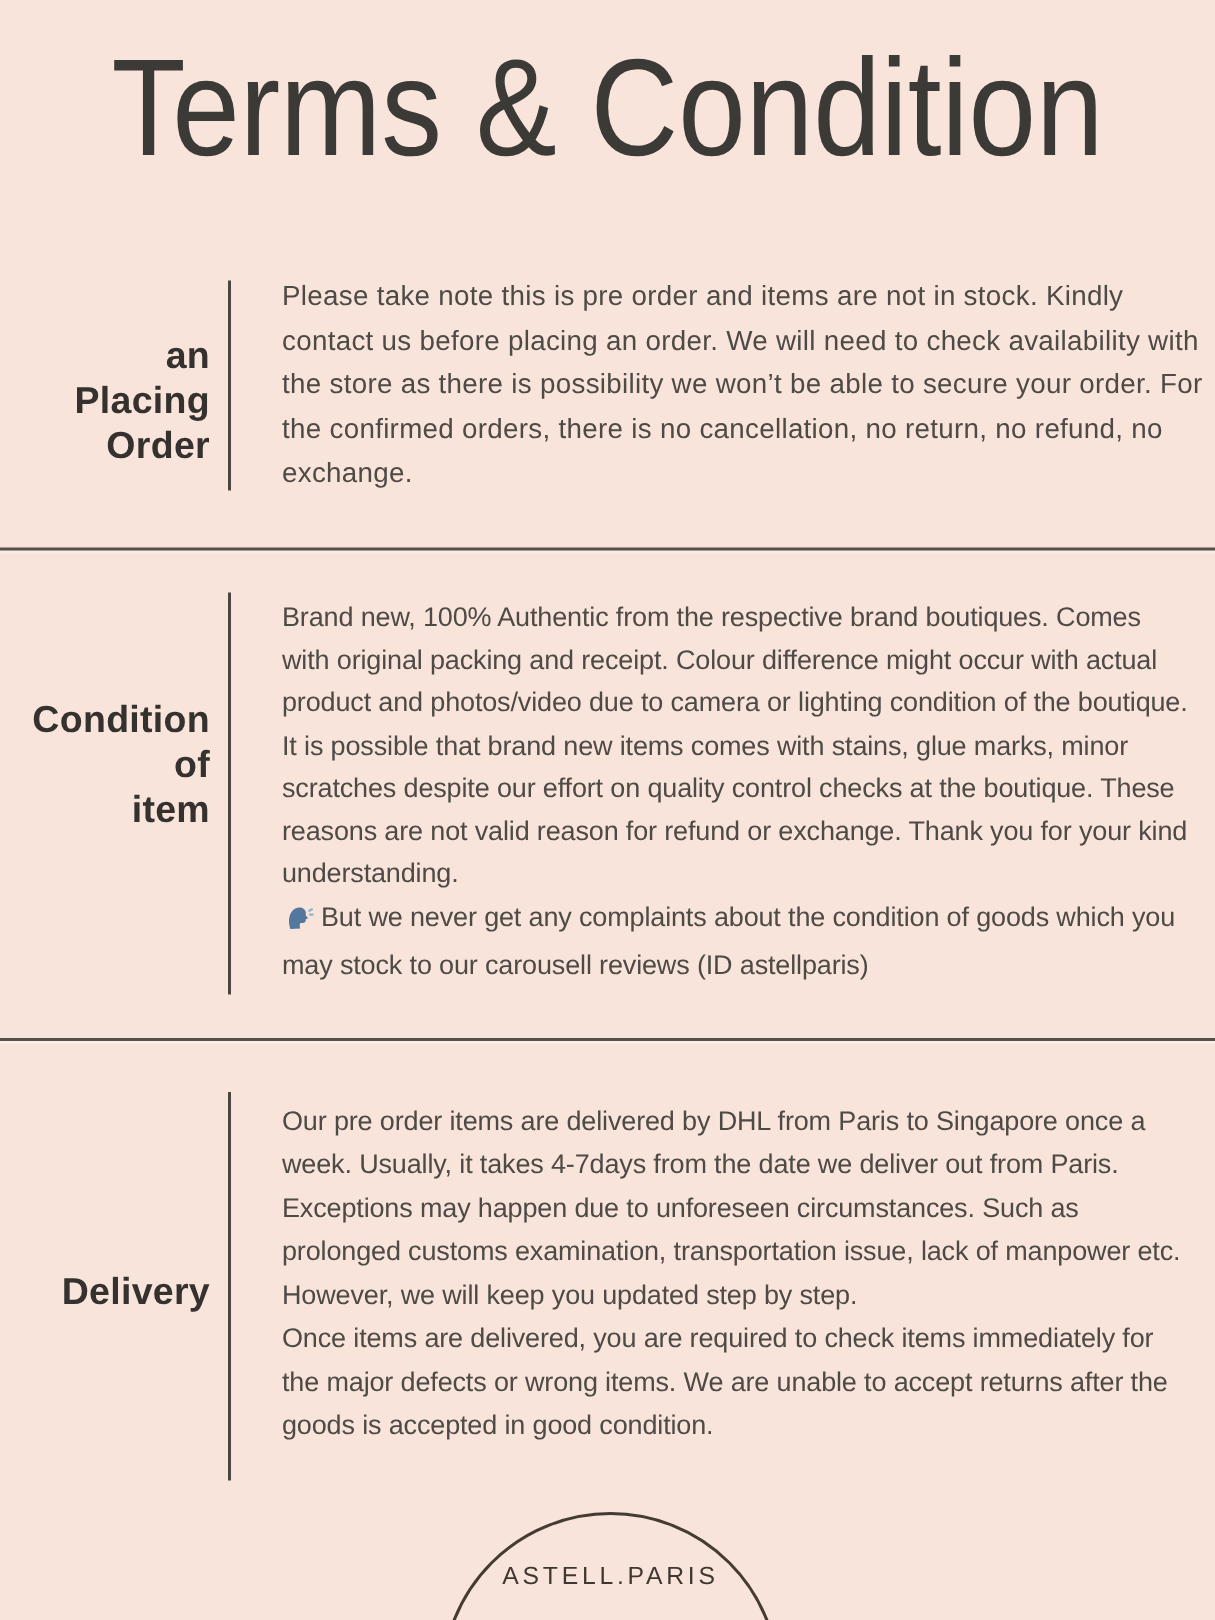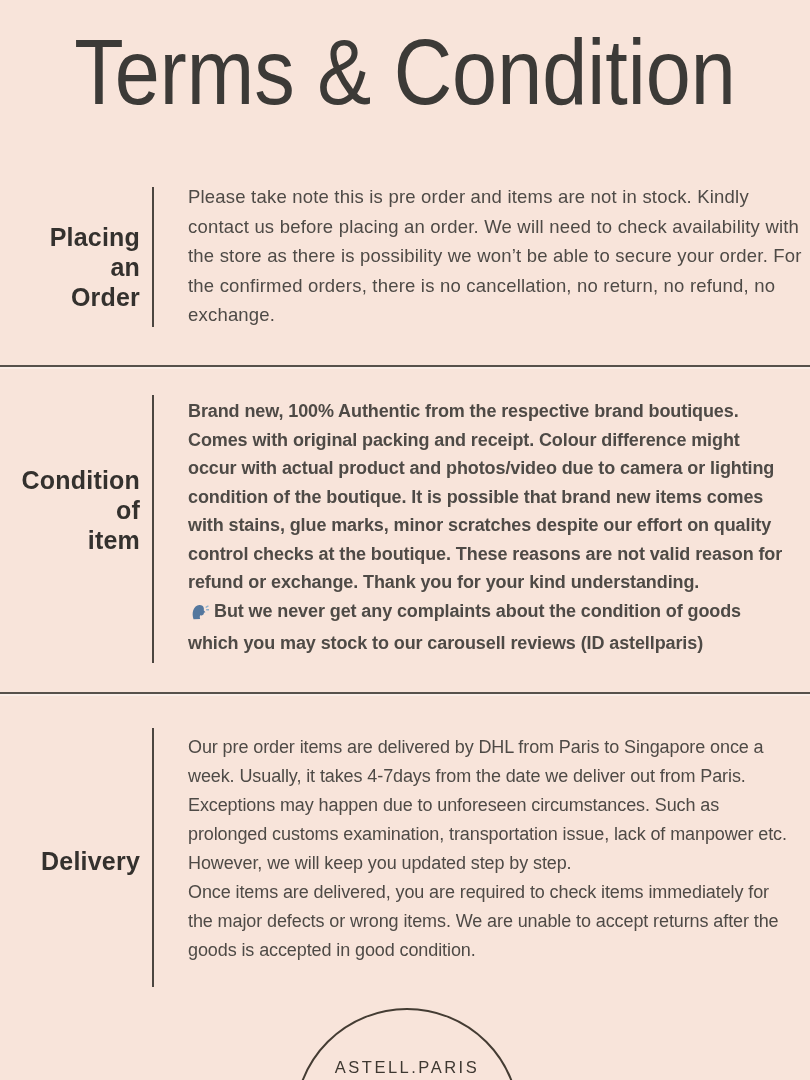--- a/index.html
+++ b/index.html
@@ -54,21 +54,21 @@
   }
   .sec1 .vrule { top: 7px;  height: 140px; }
   .sec2 .vrule { top: 0px;  height: 268px; }
   .sec3 .vrule { top: -2px; height: 259px; }
   .sec-body {
     position: absolute;
     left: 175px;
     margin-left: 13px;
   }
   .sec1 .sec-body { top: 2px; width: 620px; font-size: 18.5px; line-height: 29.5px; letter-spacing: 0.2px; }
-  .sec2 .sec-body { top: 2px; width: 605px; font-size: 18px;   line-height: 28.5px; letter-spacing: -0.1px; font-weight: bold; }
+  .sec2 .sec-body { top: 2px; width: 605px; font-size: 18px;   line-height: 28.5px; letter-spacing: -0.1px; }
   .sec3 .sec-body { top: 3px; width: 605px; font-size: 18px;   line-height: 29px;   letter-spacing: -0.1px; }
   .sec-body p { margin: 0; }
   .note-line .note-icon {
     display: inline-block;
     vertical-align: -4px;
     margin-right: 5px;
   }
   .hdivider {
     position: absolute;
     left: 0;
@@ -85,37 +85,37 @@
     top: 1008px;
     width: 226px;
     height: 226px;
     border: 2px solid #443c33;
     border-radius: 50%;
     box-sizing: border-box;
     text-align: center;
   }
   .brand-name {
     display: inline-block;
-    margin-top: 48px;
+    margin-top: 32px;
     font-size: 16.5px;
     letter-spacing: 2.5px;
     color: #3e3831;
   }
 </style>
 </head>
 <body>
 
 <div class="page">
 
   <h1 class="title">Terms &amp; Condition</h1>
 
   <div class="section sec1">
     <div class="sec-label">
+      <div>an</div>
       <div>Placing</div>
-      <div>an</div>
       <div>Order</div>
     </div>
     <div class="vrule"></div>
     <div class="sec-body">
       <p>Please take note this is pre order and items are not in stock. Kindly contact us before placing an order. We will need to check availability with the store as there is possibility we won’t be able to secure your order. For the confirmed orders, there is no cancellation, no return, no refund, no exchange.</p>
     </div>
   </div>
 
   <div class="hdivider d1"></div>
 

